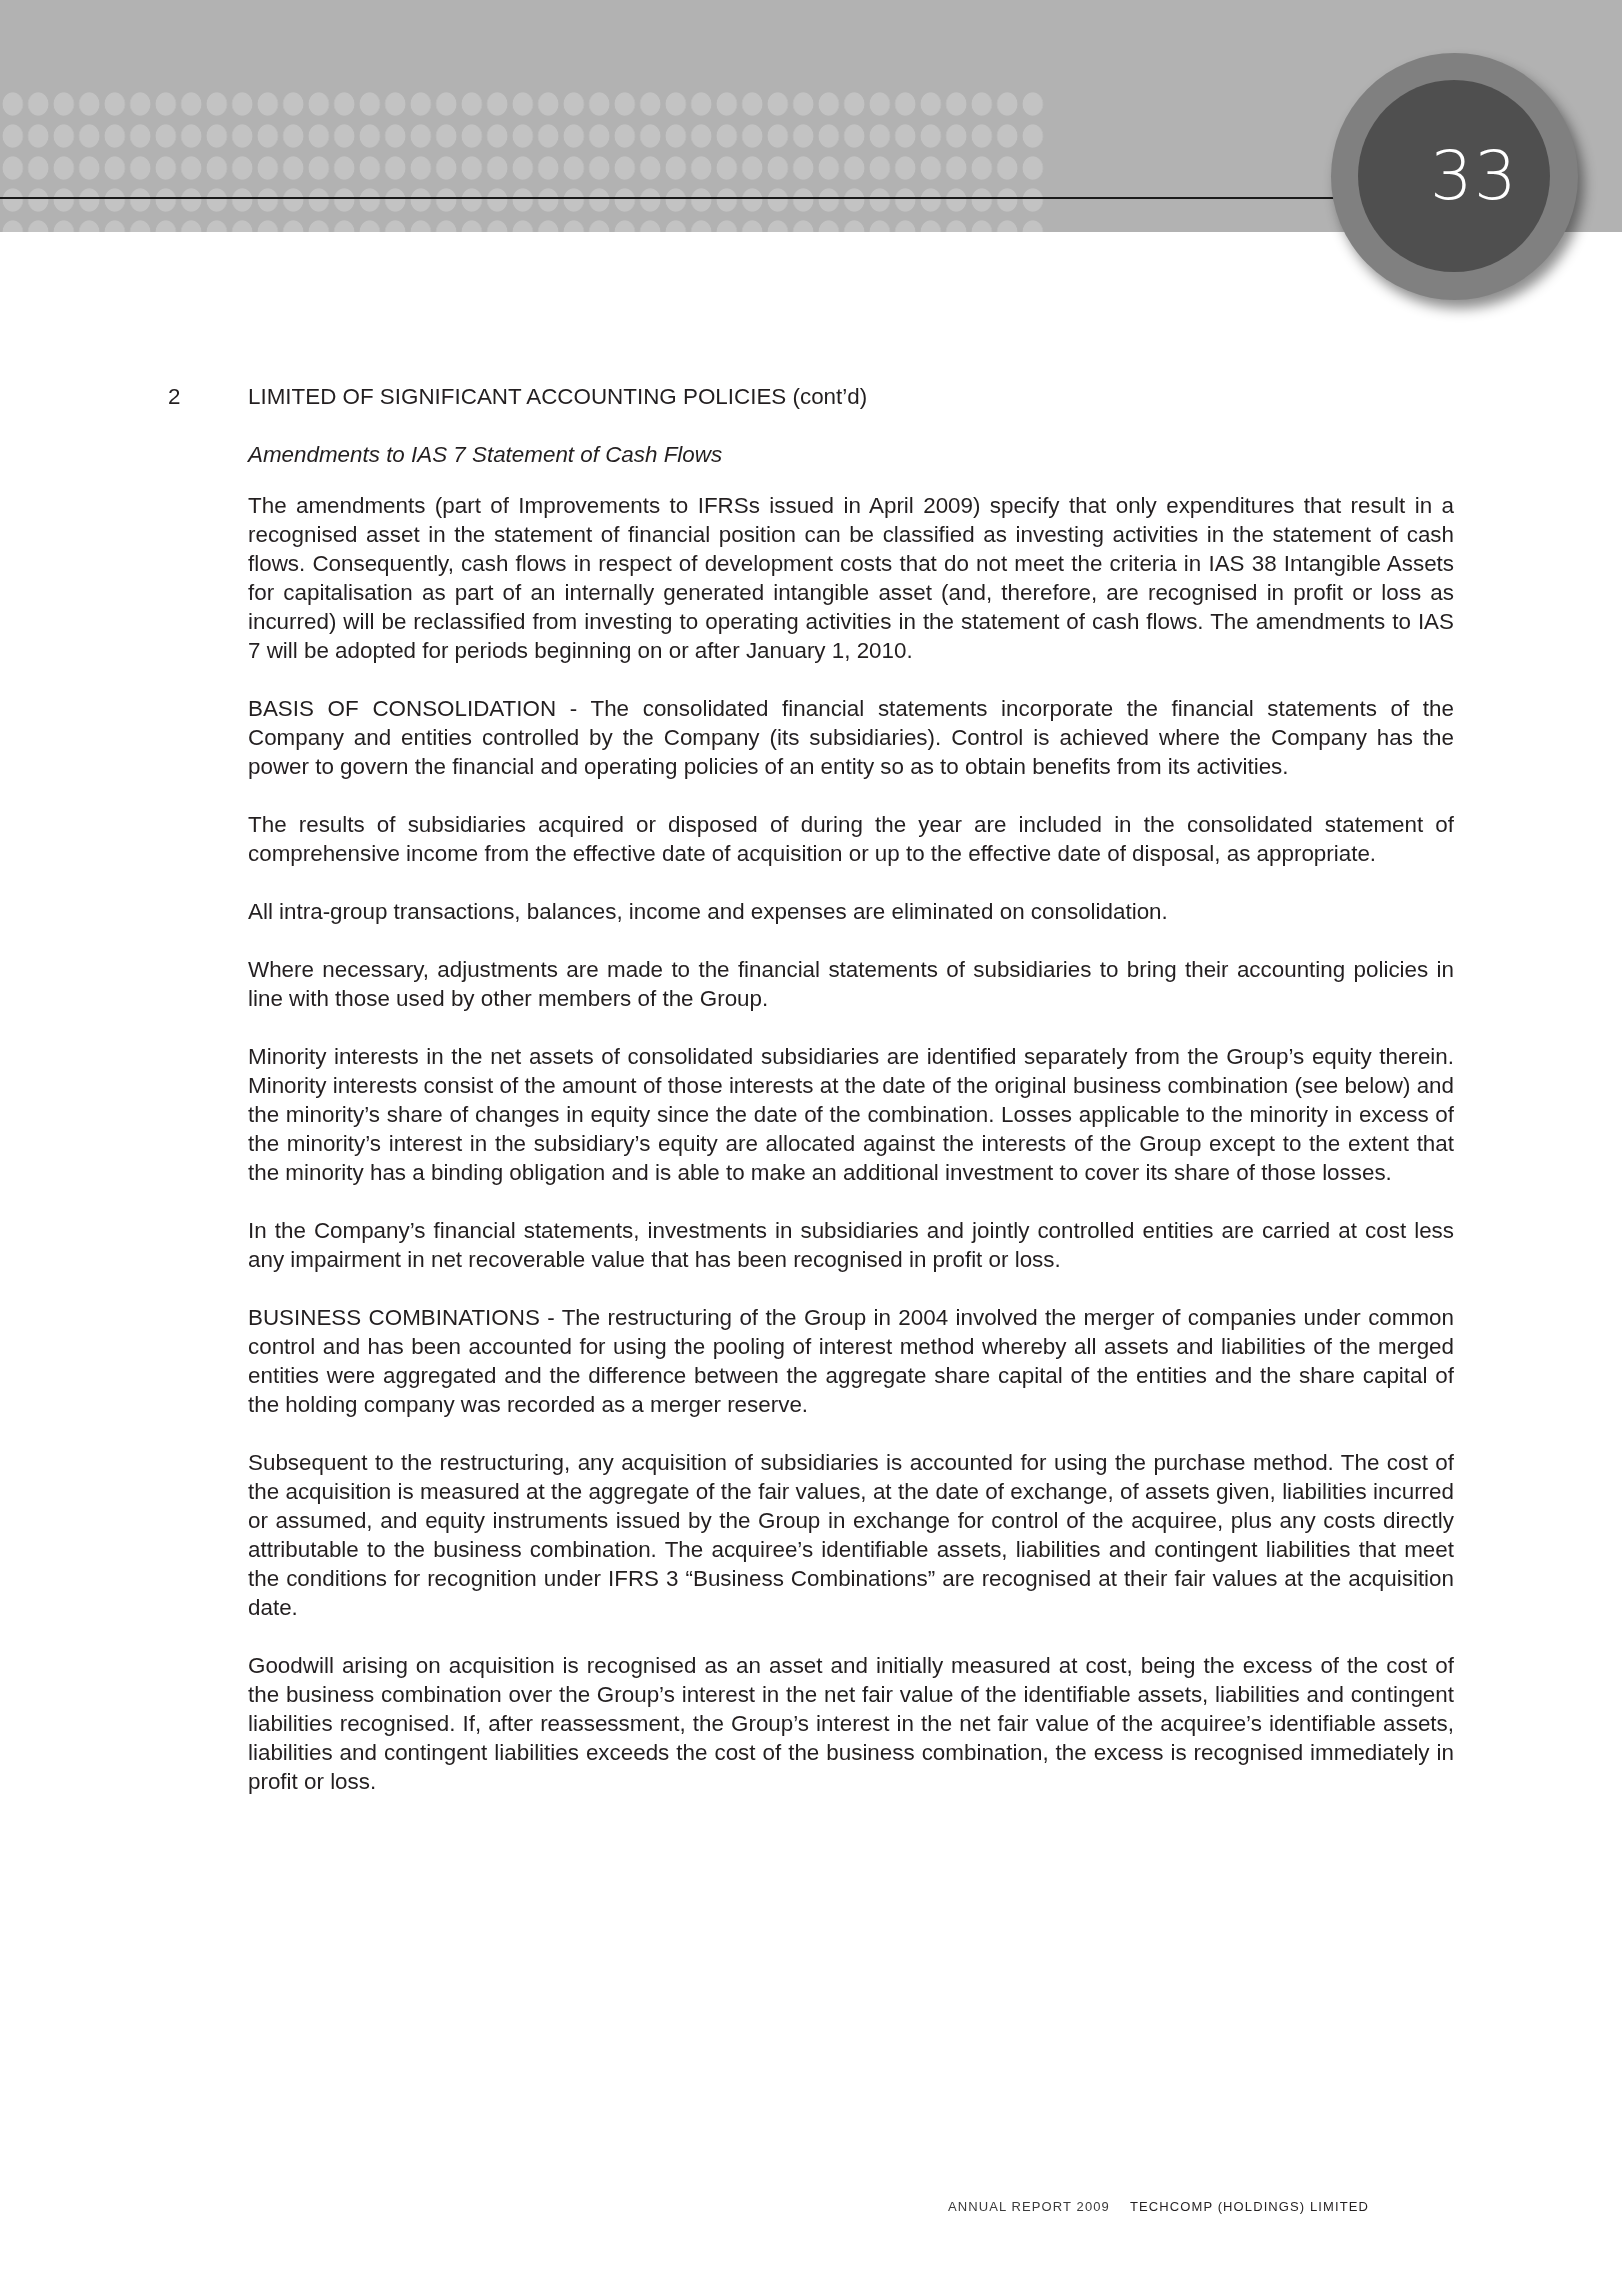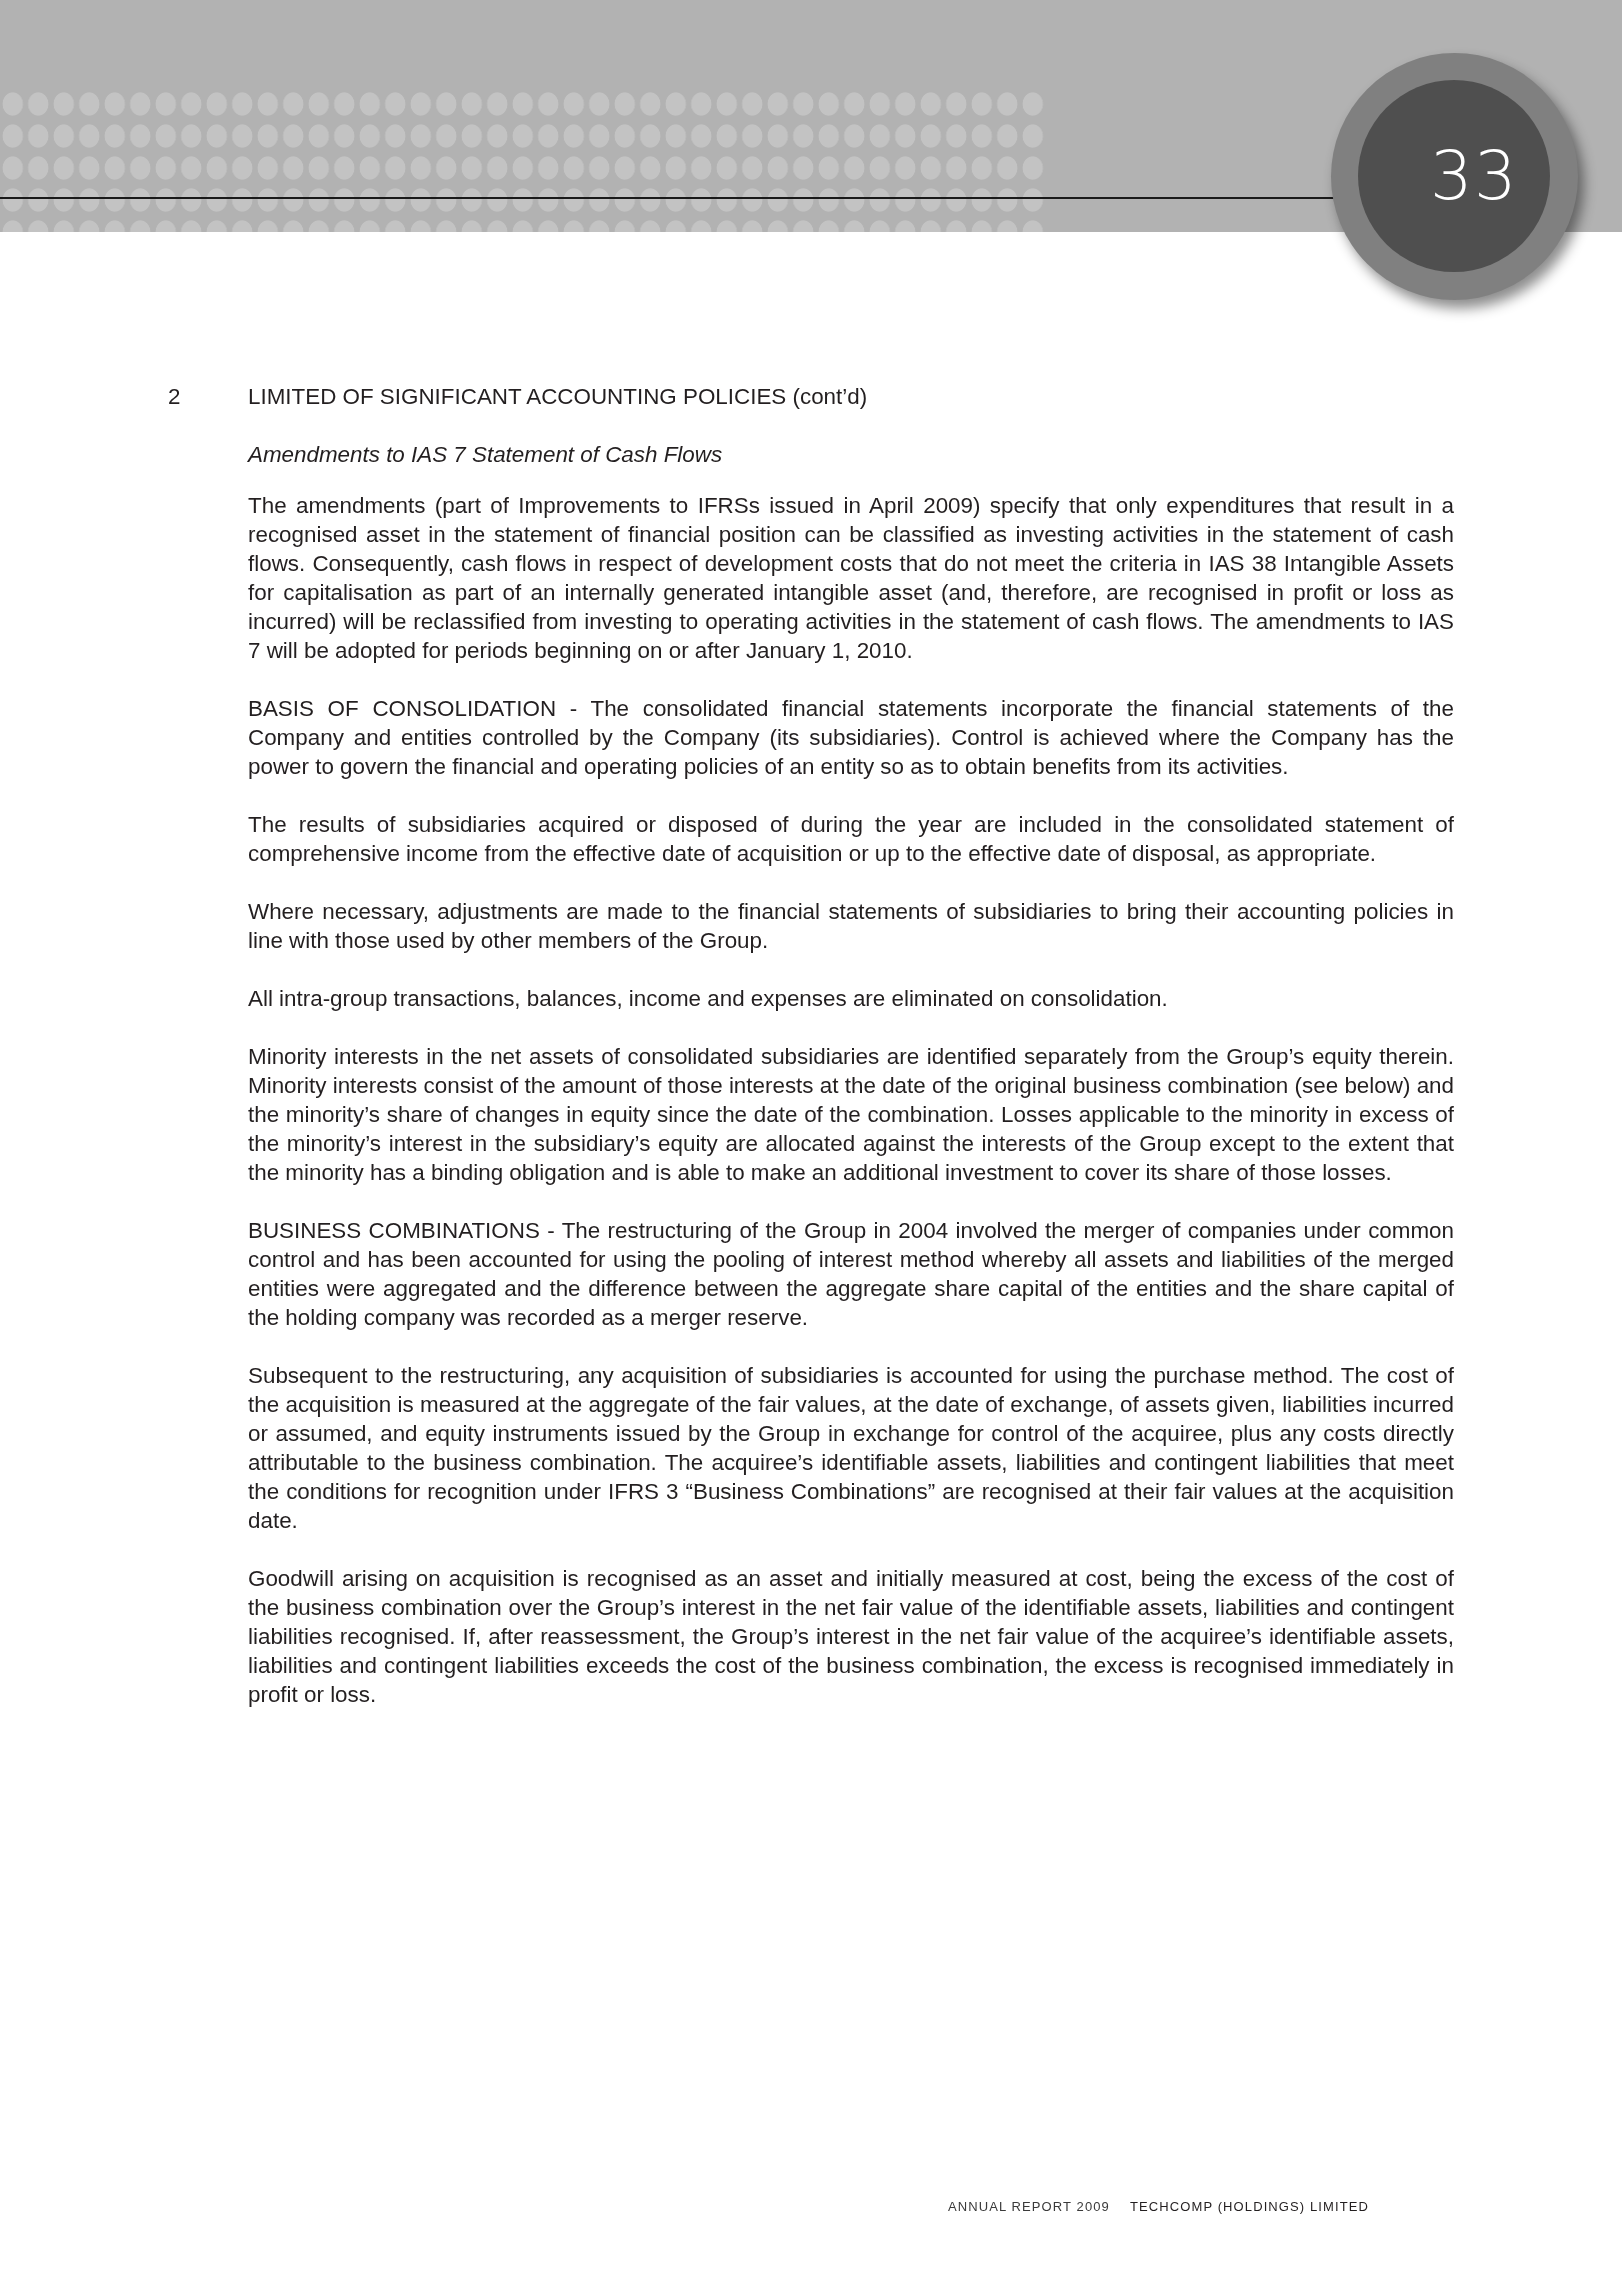--- a/index.html
+++ b/index.html
@@ -144,23 +144,24 @@
 <div class="section-heading">
   <span class="section-number">2</span>
   <span class="section-title">LIMITED OF SIGNIFICANT ACCOUNTING POLICIES (cont’d)</span>
 </div>
 
 <div class="content">
   <p class="subheading">Amendments to IAS 7 Statement of Cash Flows</p>
   <p class="para">The amendments (part of Improvements to IFRSs issued in April 2009) specify that only expenditures that result in a recognised asset in the statement of financial position can be classified as investing activities in the statement of cash flows. Consequently, cash flows in respect of development costs that do not meet the criteria in IAS 38 Intangible Assets for capitalisation as part of an internally generated intangible asset (and, therefore, are recognised in profit or loss as incurred) will be reclassified from investing to operating activities in the statement of cash flows. The amendments to IAS 7 will be adopted for periods beginning on or after January 1, 2010.</p>
   <p class="para">BASIS OF CONSOLIDATION - The consolidated financial statements incorporate the financial statements of the Company and entities controlled by the Company (its subsidiaries).  Control is achieved where the Company has the power to govern the financial and operating policies of an entity so as to obtain benefits from its activities.</p>
   <p class="para">The results of subsidiaries acquired or disposed of during the year are included in the consolidated statement of comprehensive income from the effective date of acquisition or up to the effective date of disposal, as appropriate.</p>
+  <p class="para">All intra-group transactions, balances, income and expenses are eliminated on consolidation.</p>
   <p class="para">Where necessary, adjustments are made to the financial statements of subsidiaries to bring their accounting policies in line with those used by other members of the Group.</p>
-  <p class="para">All intra-group transactions, balances, income and expenses are eliminated on consolidation.</p>
   <p class="para">Minority interests in the net assets of consolidated subsidiaries are identified separately from the Group’s equity therein. Minority interests consist of the amount of those interests at the date of the original business combination (see below) and the minority’s share of changes in equity since the date of the combination.  Losses applicable to the minority in excess of the minority’s interest in the subsidiary’s equity are allocated against the interests of the Group except to the extent that the minority has a binding obligation and is able to make an additional investment to cover its share of those losses.</p>
+  <p class="para">In the Company’s financial statements, investments in subsidiaries and jointly controlled entities are carried at cost less any impairment in net recoverable value that has been recognised in profit or loss.</p>
   <p class="para">BUSINESS COMBINATIONS - The restructuring of the Group in 2004 involved the merger of companies under common control and has been accounted for using the pooling of interest method whereby all assets and liabilities of the merged entities were aggregated and the difference between the aggregate share capital of the entities and the share capital of the holding company was recorded as a merger reserve.</p>
   <p class="para">Subsequent to the restructuring, any acquisition of subsidiaries is accounted for using the purchase method. The cost of the acquisition is measured at the aggregate of the fair values, at the date of exchange, of assets given, liabilities incurred or assumed, and equity instruments issued by the Group in exchange for control of the acquiree, plus any costs directly attributable to the business combination. The acquiree’s identifiable assets, liabilities and contingent liabilities that meet the conditions for recognition under IFRS 3 “Business Combinations” are recognised at their fair values at the acquisition date.</p>
   <p class="para">Goodwill arising on acquisition is recognised as an asset and initially measured at cost, being the excess of the cost of the business combination over the Group’s interest in the net fair value of the identifiable assets, liabilities and contingent liabilities recognised. If, after reassessment, the Group’s interest in the net fair value of the acquiree’s identifiable assets, liabilities and contingent liabilities exceeds the cost of the business combination, the excess is recognised immediately in profit or loss.</p>
 </div>
 
 <div class="footer">
   <span class="footer-report">ANNUAL REPORT 2009</span>
   <span class="footer-company">TECHCOMP (HOLDINGS) LIMITED</span>
 </div>
 

